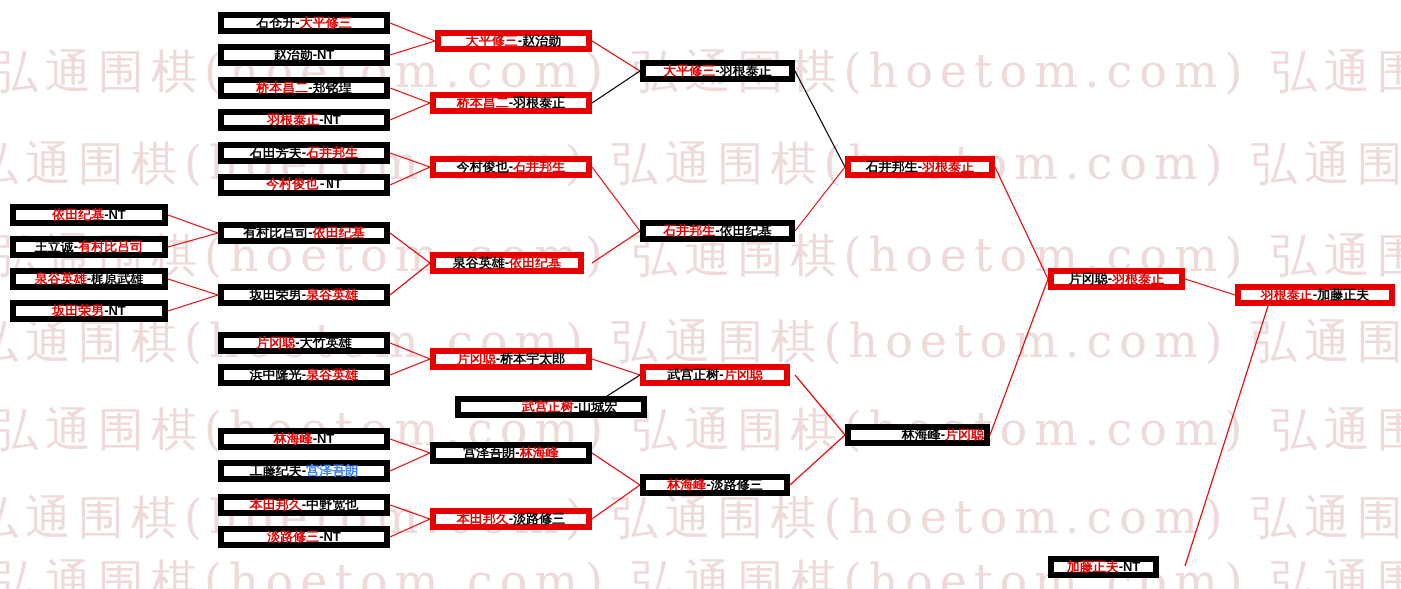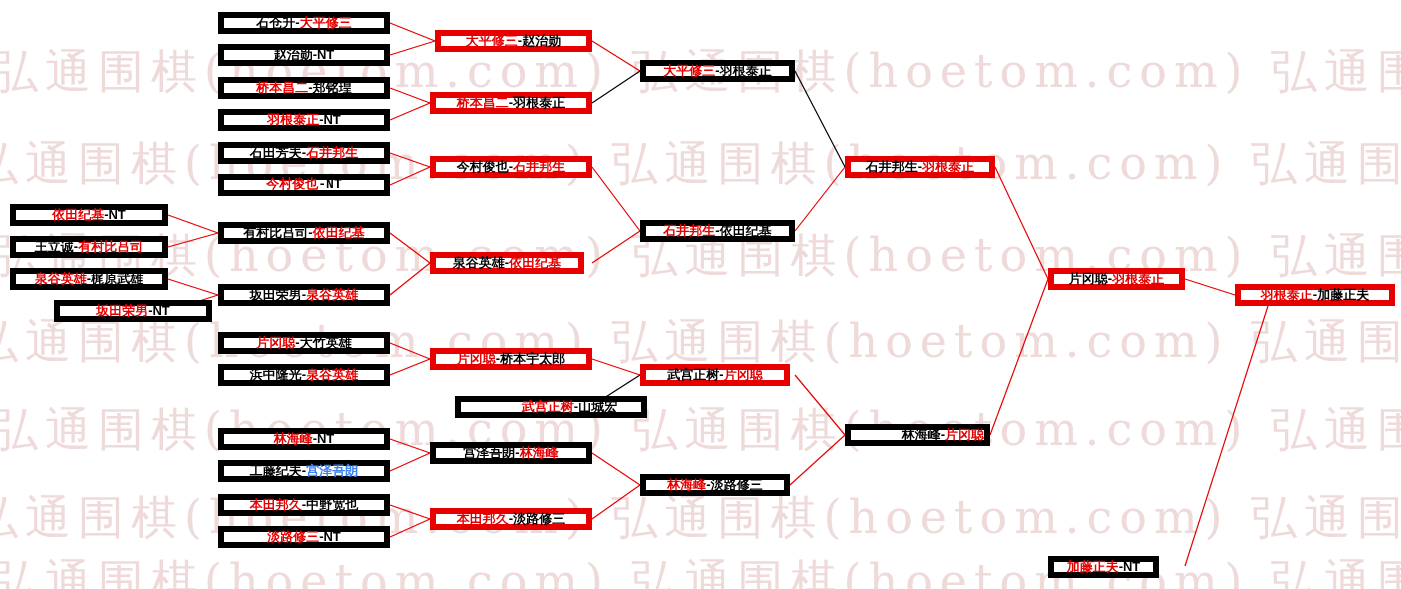--- a/index.html
+++ b/index.html
@@ -132,21 +132,21 @@
         <span style="color: rgb(0, 0, 0);">-NT</span>
       </div>
       <div class="box" style="left: 10px; top: 236px; width: 158px; border-color: rgb(0, 0, 0);">
         <span style="color: rgb(0, 0, 0);">王立诚-</span>
         <span style="color: rgb(230, 0, 0);">有村比吕司</span>
       </div>
       <div class="box" style="left: 10px; top: 268px; width: 158px; border-color: rgb(0, 0, 0);">
         <span style="color: rgb(230, 0, 0);">泉谷英雄</span>
         <span style="color: rgb(0, 0, 0);">-梶原武雄</span>
       </div>
-      <div class="box" style="left: 10px; top: 300px; width: 158px; border-color: rgb(0, 0, 0); margin-left: 44px;">
+      <div class="box" style="left: 10px; top: 300px; width: 158px; border-color: rgb(0, 0, 0);">
         <span style="color: rgb(230, 0, 0);">坂田荣男</span>
         <span style="color: rgb(0, 0, 0);">-NT</span>
       </div>
       <div class="box" style="left: 218px; top: 222px; width: 172px; border-color: rgb(0, 0, 0);">
         <span style="color: rgb(0, 0, 0);">有村比吕司-</span>
         <span style="color: rgb(230, 0, 0);">依田纪基</span>
       </div>
       <div class="box" style="left: 218px; top: 284px; width: 172px; border-color: rgb(0, 0, 0);">
         <span style="color: rgb(0, 0, 0);">坂田荣男-</span>
         <span style="color: rgb(230, 0, 0);">泉谷英雄</span>

